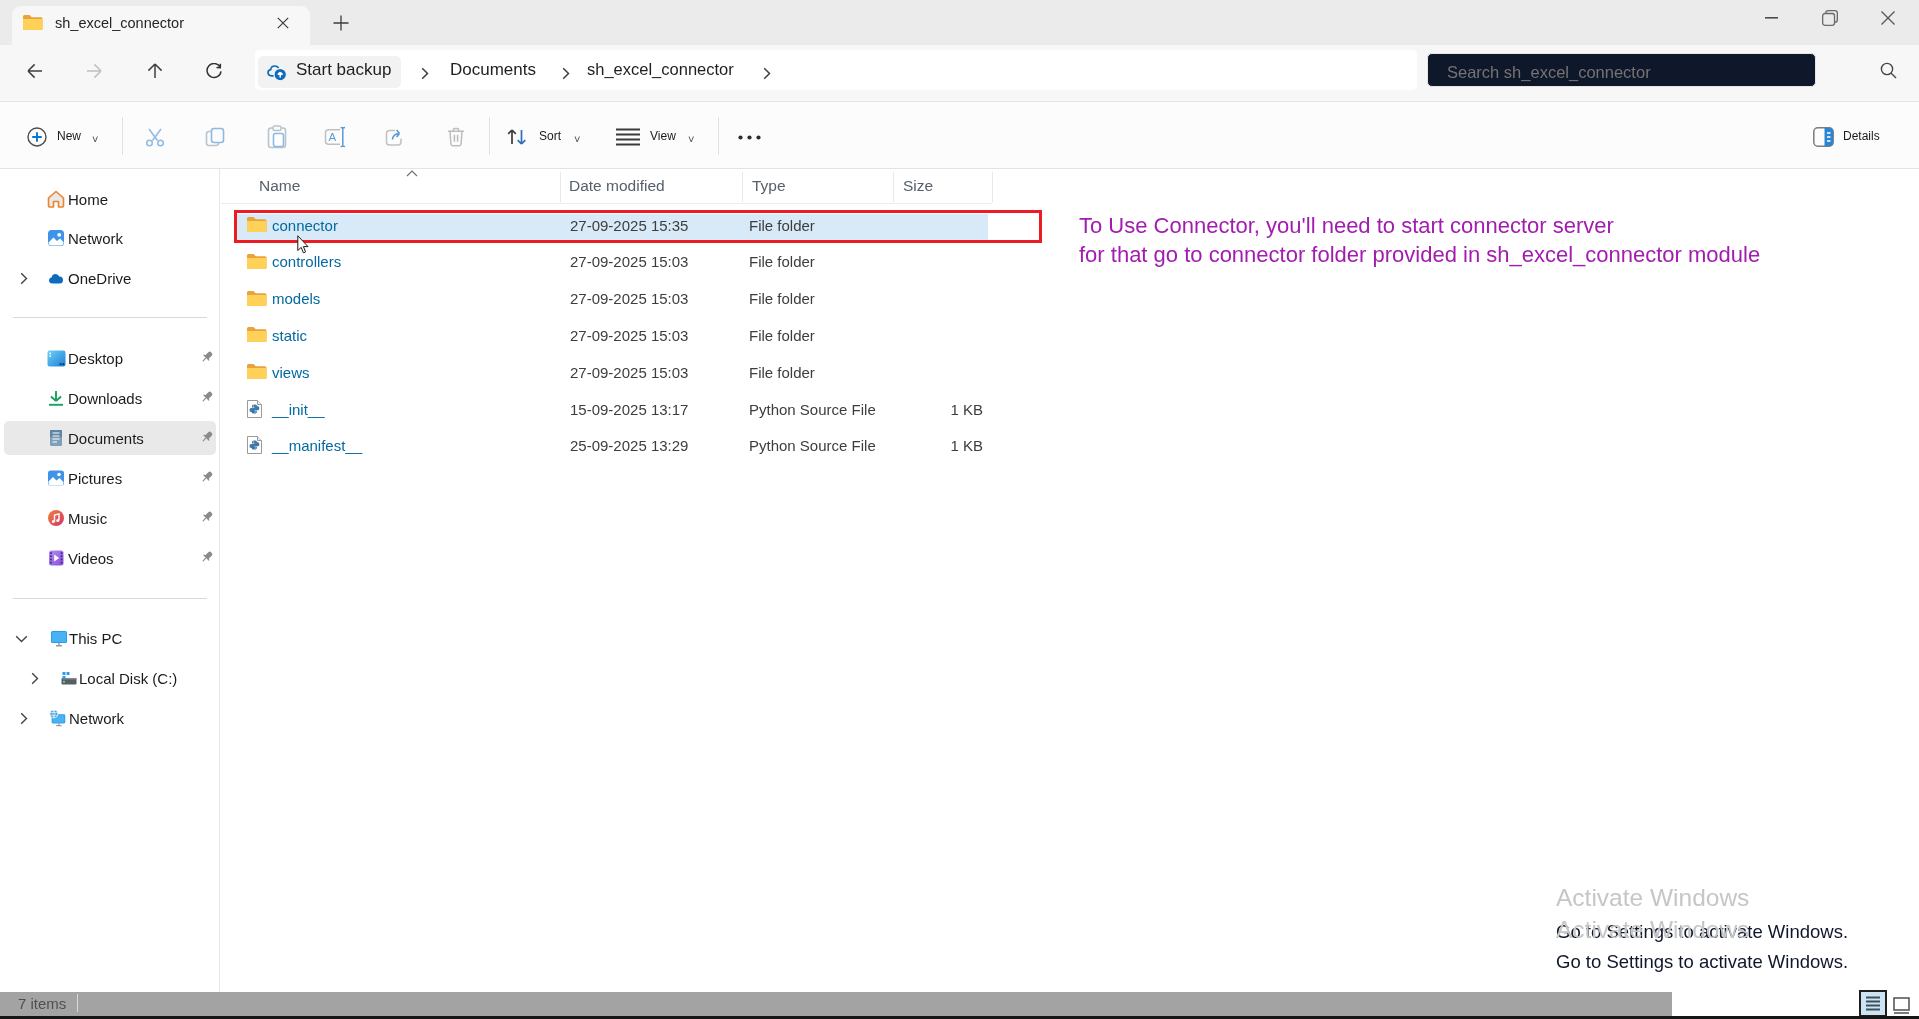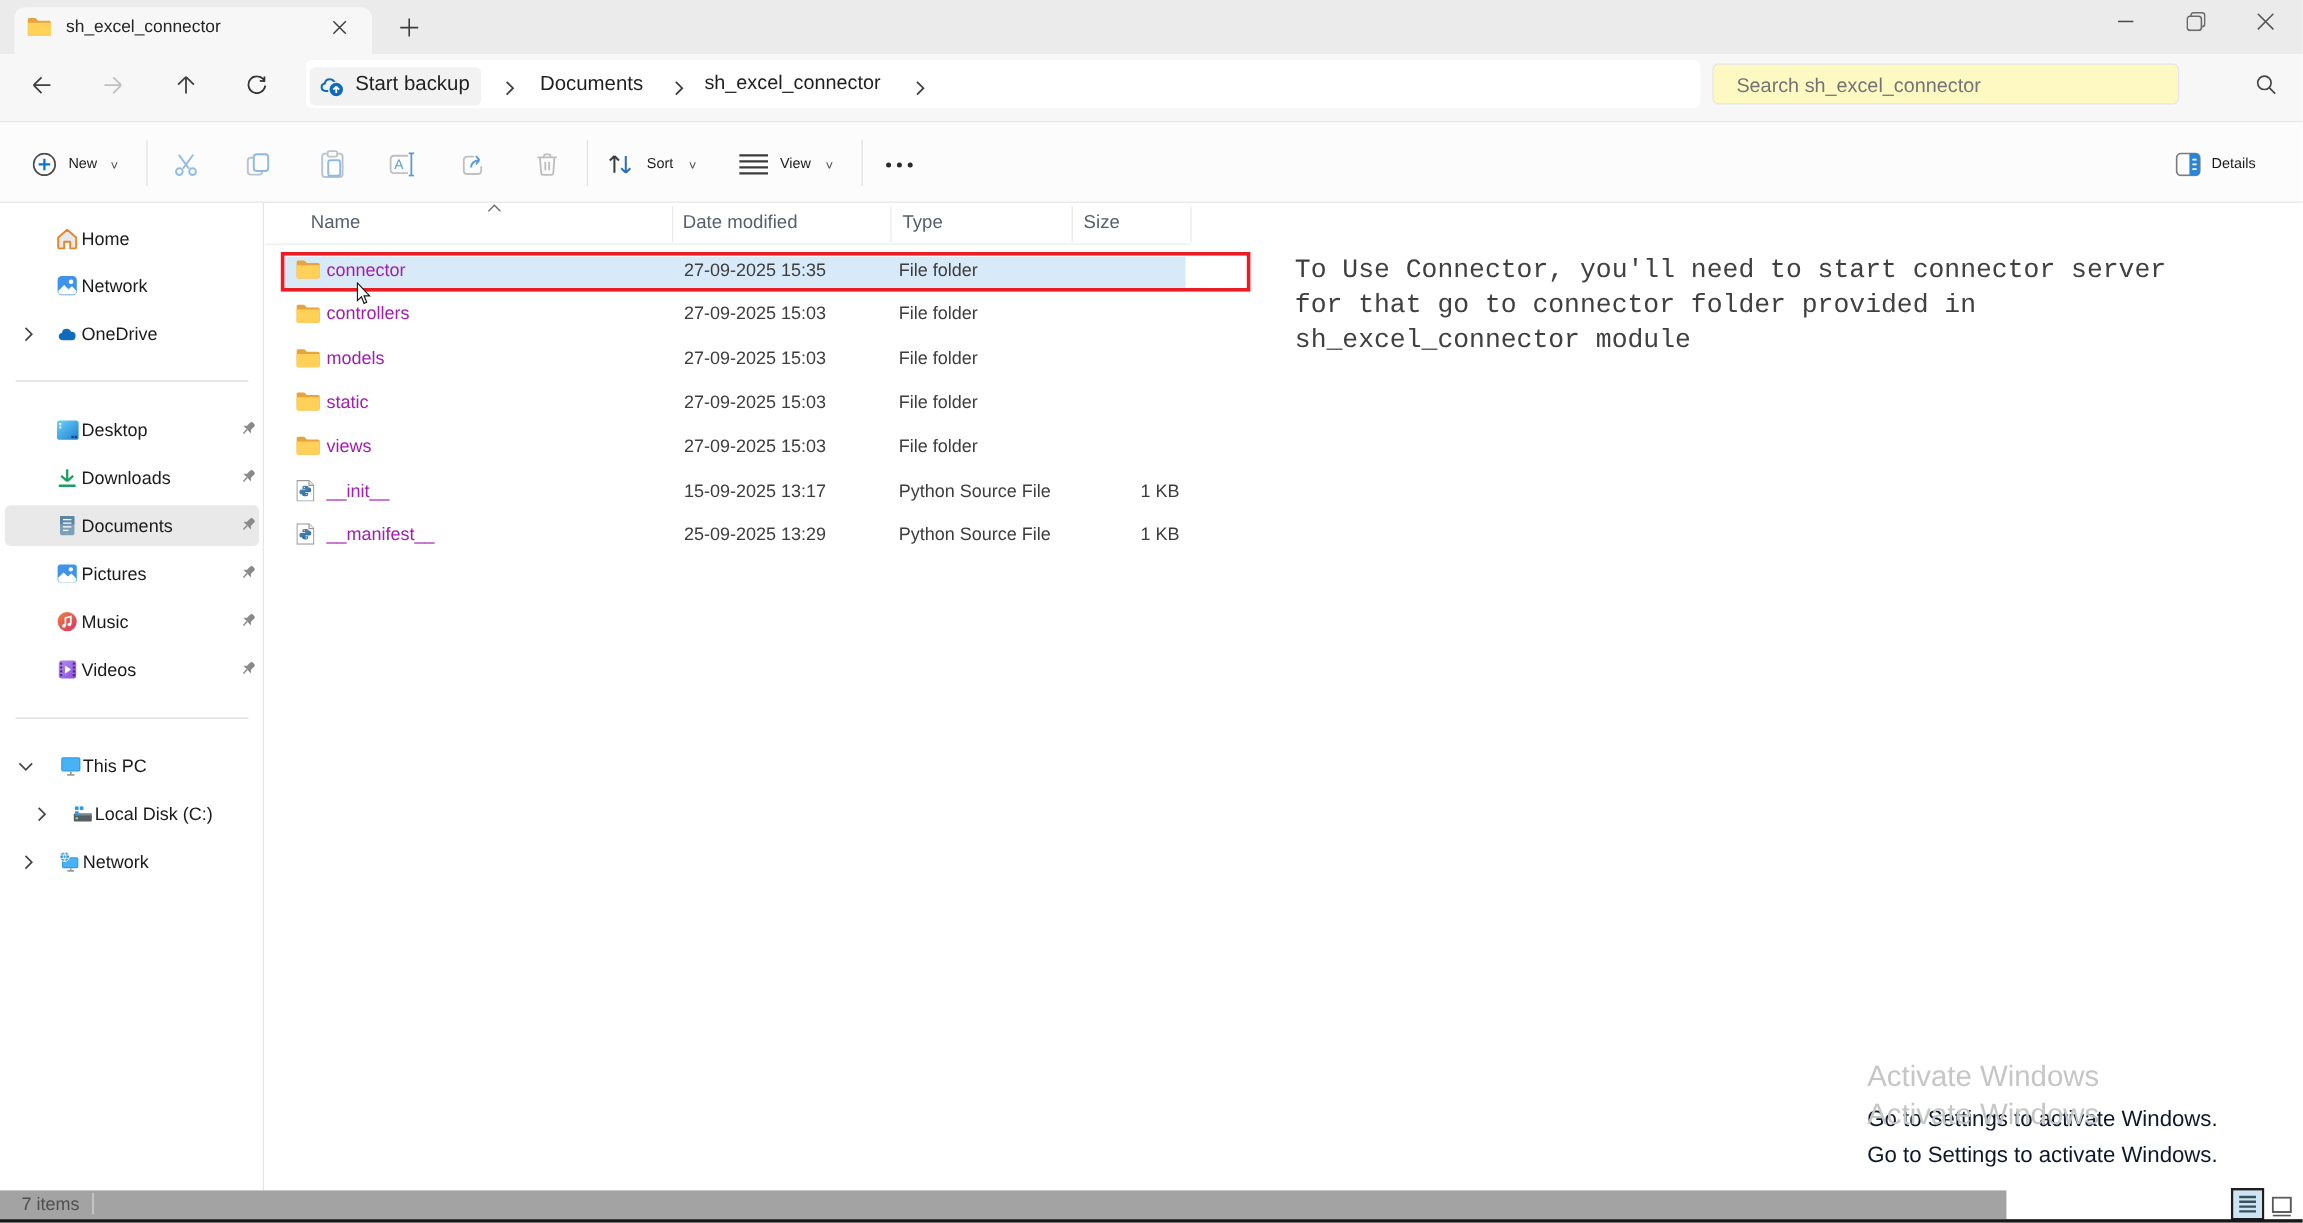--- a/index.html
+++ b/index.html
@@ -8,45 +8,45 @@
 .abs { position:absolute; }
 
 #titlebar { left:0; top:0; width:1919px; height:45px; background:#ebebeb; }
 #tab { left:12px; top:6px; width:298px; height:39px; background:#f7f7f7; border-radius:9px 9px 0 0; }
 #tabtext { left:55px; top:15px; font-size:14.5px; color:#252525; }
 
 #navbar { left:0; top:45px; width:1919px; height:57px; background:#f7f7f7; border-bottom:1px solid #e3e3e3; }
 #addrbar { left:255px; top:5px; width:1162px; height:40px; background:#ffffff; border-radius:5px; }
 #chip { left:3px; top:6px; width:143px; height:32px; background:#f2f2f2; border-radius:5px; }
 .crumbtext { font-size:17px; color:#1f1f1f; top:10px !important; }
-#searchbox { left:1427px; top:8px; width:389px; height:34px; background:#fef9c3; border:1px solid #e6e6e6; border-radius:5px; }
+#searchbox { left:1427px; top:8px; width:389px; height:34px; background:#0f172a; border:1px solid #e6e6e6; border-radius:5px; }
 
 #toolbar { left:0; top:102px; width:1919px; height:67px; background:#fcfcfc; border-bottom:1px solid #e3e3e3; }
 .tbsep { top:15px; width:1px; height:38px; background:#e1e1e1; }
 .tbtext { font-size:12px; color:#1b1b1b; top:27px !important; }
 .tbchev { font-size:11px; color:#494949; top:31px !important; }
 
 #sidebar { left:0; top:169px; width:220px; height:823px; background:#ffffff; border-right:1px solid #e6e6e6; }
 .sbitem { left:0; width:220px; height:36px; }
 .sbtext { position:absolute; left:68px; top:10px; font-size:15px; color:#1b1b1b; }
 .sbicon { position:absolute; left:46px; top:8px; width:20px; height:20px; }
 .sbpin { position:absolute; left:199px; top:9px; width:16px; height:16px; }
 .sbsep { left:13px; width:194px; height:1px; background:#d9d9d9; }
 
 #content { left:221px; top:169px; width:1698px; height:823px; background:#ffffff; }
 
 .colhead { top:8px; font-size:15.5px; color:#56606c; }
 .colsep { top:3px; width:1px; height:30px; background:#e8e8e8; }
 #headline { left:0px; top:34px; width:771px; height:1px; background:#ececec; }
 .row { left:0; width:1698px; height:37px; }
-.rowtext { position:absolute; font-size:15px; color:#a21caf; top:7.5px; }
+.rowtext { position:absolute; font-size:15px; color:#0369a1; top:7.5px; }
 .rowsub { color:#3d3d3d; }
 #selrow { left:16px; top:44.5px; width:751px; height:26px; background:#d8eaf8; }
 #redbox { left:12.5px; top:41px; width:808px; height:33px; border:3px solid #ec1c24; }
-#redtext { left:1079px; top:211px; width:760px; font-size:22px; color:#404040; line-height:29px;font-family:Liberation Mono, monospace; }
+#redtext { left:1079px; top:211px; width:760px; font-size:22px; color:#a21caf; line-height:29px; }
 
 .wm1 { font-size:24.5px; color:#c6c6c6; line-height:1; }
 .wm2 { font-size:18.5px; color:#0f172a; line-height:1; }
 
 #statusbar { left:0; top:992px; width:1672px; height:24px; background:#a3a3a3; }
 #bottomstrip { left:0; top:1016px; width:1919px; height:3px; background:#161616; }
 </style>
 </head>
 <body>
 <div class="abs" id="titlebar">

